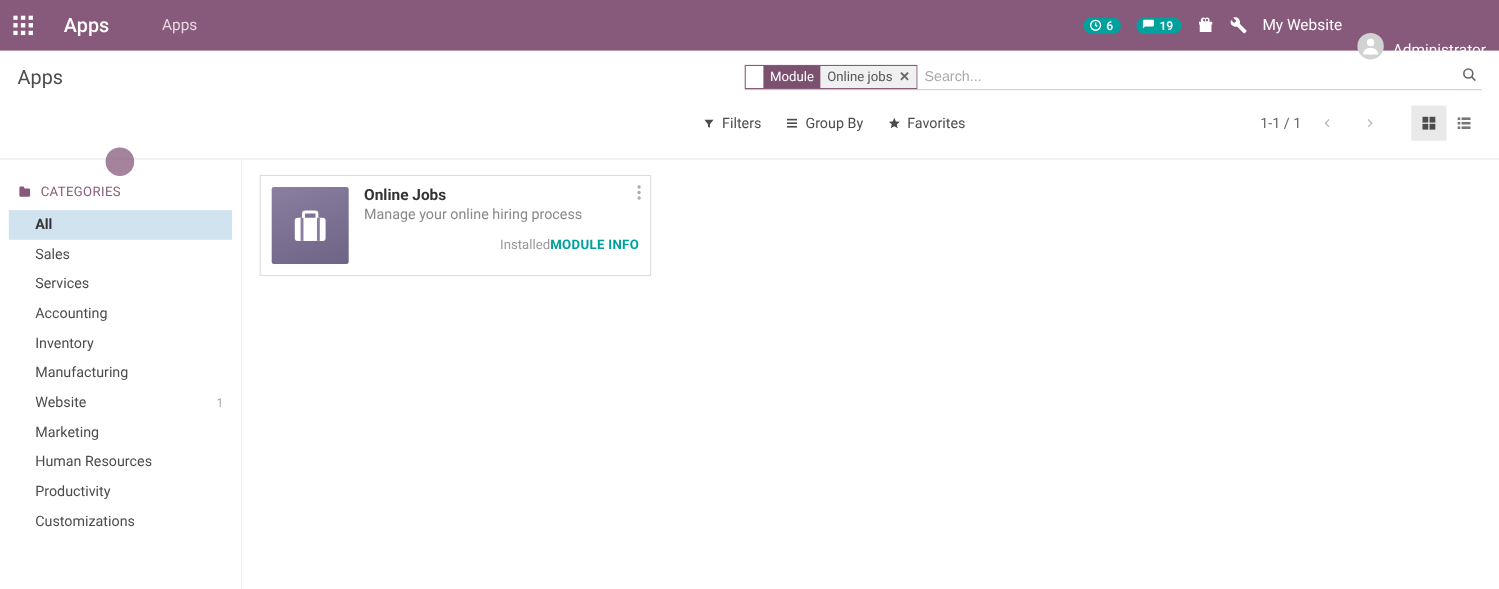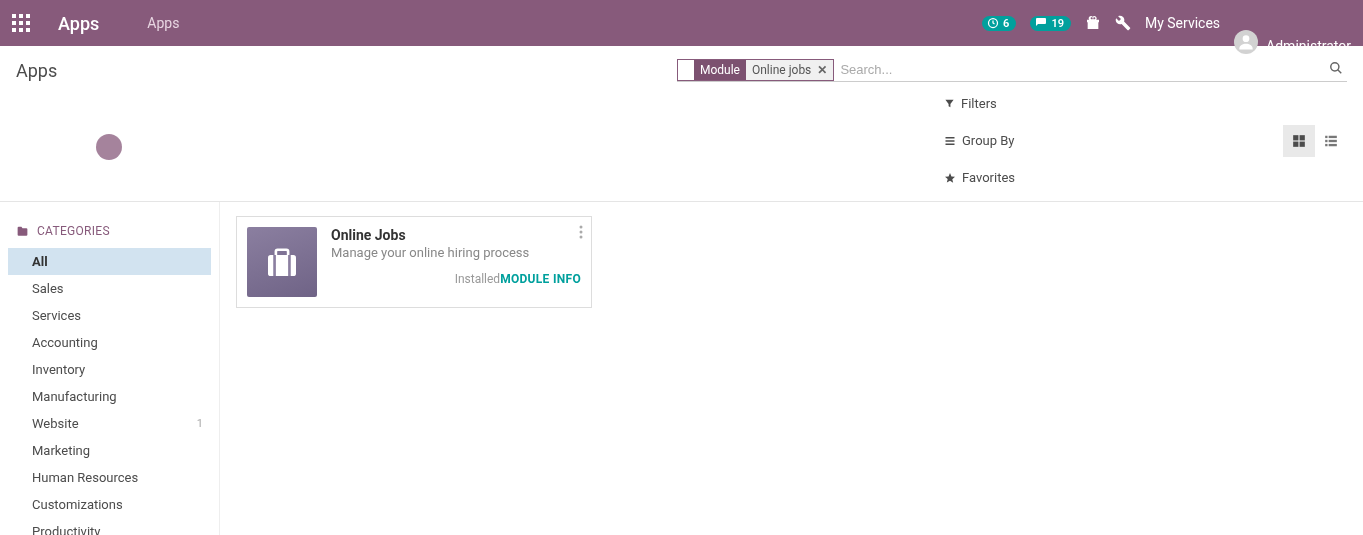--- a/index.html
+++ b/index.html
@@ -25,21 +25,21 @@
   .facet-value { background: #f0f0f0; color: #555; padding: 2px 6px; font-size: 12px; display: flex; align-items: center; gap: 6px; }
   .facet-remove { cursor: pointer; font-weight: bold; color: #666; }
   .search-input { border: none; outline: none; flex: 1; padding: 4px 2px; font-size: 13px; color: #333; }
   .search-input::placeholder { color: #aaa; }
   .search-icon { color: #666; padding: 0 4px; }
 
   .toolbar-row { display: flex; align-items: center; padding: 10px 16px 16px; }
   .toolbar-right { margin-left: auto; display: flex; align-items: center; gap: 24px; }
   .toolbar-btn { display: inline-flex; align-items: center; gap: 6px; color: #4c4c4c; font-size: 13px; cursor: pointer; }
   .toolbar-btn > svg { flex-shrink: 0; }
-  .btn-group { display: flex; flex-direction: column; }
+  .btn-group { display: flex; }
   .pager { display: flex; align-items: center; gap: 10px; color: #666; }
   .pager-btn { width: 28px; height: 28px; display: inline-flex; align-items: center; justify-content: center; color: #bbb; cursor: pointer; }
   .view-switcher { display: flex; }
   .view-btn { width: 32px; height: 32px; display: inline-flex; align-items: center; justify-content: center; color: #777; cursor: pointer; }
   .view-btn.active { background: #e9e9e9; color: #4c4c4c; }
 
   .content { display: flex; border-top: 1px solid #e5e5e5; min-height: 400px; }
   .sidebar { width: 220px; padding: 16px 0; border-right: 1px solid #eee; }
   .sidebar-header { display: flex; align-items: center; gap: 8px; color: #875a7b; font-weight: 400; font-size: 12px; padding: 6px 16px 10px; letter-spacing: 0.3px; }
   .cat-item { display: flex; align-items: center; justify-content: space-between; padding: 6px 16px 6px 32px; font-size: 13px; color: #4c4c4c; cursor: pointer; }
@@ -95,21 +95,21 @@
     <span class="nav-icon">
       <svg width="16" height="16" viewBox="0 0 24 24" fill="#fff">
           <path d="M20 7h-3.1c.4-.6.6-1.3.6-2 0-1.9-1.6-3.5-3.5-3.5-1 0-1.9.4-2.5 1.1-.6-.7-1.5-1.1-2.5-1.1C7.1 1.5 5.5 3.1 5.5 5c0 .7.2 1.4.6 2H3v4h1v10h16V11h1V7zM14 3.5c.8 0 1.5.7 1.5 1.5S14.8 6.5 14 6.5h-1.5V5c0-.8.7-1.5 1.5-1.5zm-5.5 1.5c0-.8.7-1.5 1.5-1.5s1.5.7 1.5 1.5v1.5H10c-.8 0-1.5-.7-1.5-1.5z"></path>
         </svg>
     </span>
     <span class="nav-icon">
       <svg width="16" height="16" viewBox="0 0 24 24" fill="#fff">
           <path d="M22.7 19l-9.1-9.1c.9-2.3.4-5-1.5-6.9-2-2-5-2.4-7.4-1.3l4.3 4.3-3 3-4.3-4.3c-1.2 2.4-.7 5.4 1.3 7.4 1.9 1.9 4.6 2.4 6.9 1.5l9.1 9.1c.4.4 1 .4 1.4 0l2.3-2.3c.4-.4.4-1 0-1.4z"></path>
         </svg>
     </span>
-    <span class="company">My Services</span>
+    <span class="company">My Website</span>
     <span class="user">
       <span class="avatar">
         <svg width="20" height="20" viewBox="0 0 24 24" fill="#fff">
             <circle cx="12" cy="8" r="4"></circle>
             <path d="M12 14c-4 0-8 2-8 6v1h16v-1c0-4-4-6-8-6z"></path>
           </svg>
       </span>
       <span>Administrator</span>
     </span>
   </div>
@@ -153,20 +153,33 @@
         <span>Group By</span>
       </span>
       <span class="toolbar-btn">
         <svg width="12" height="12" viewBox="0 0 24 24" fill="#4c4c4c">
             <path d="M12 2l2.9 6.9 7.1.6-5.4 4.8 1.7 7-6.3-3.9L5.7 21l1.7-7L2 9.5l7.1-.6L12 2z"></path>
           </svg>
         <span>Favorites</span>
       </span>
     </div>
     <div style="flex:1; width:220px;"></div>
+    <div class="pager">
+      <span>1-1 / 1</span>
+      <span class="pager-btn">
+        <svg width="10" height="10" viewBox="0 0 24 24" fill="none" stroke="currentColor" stroke-width="3">
+            <path d="M15 4l-8 8 8 8"></path>
+          </svg>
+      </span>
+      <span class="pager-btn">
+        <svg width="10" height="10" viewBox="0 0 24 24" fill="none" stroke="currentColor" stroke-width="3">
+            <path d="M9 4l8 8-8 8"></path>
+          </svg>
+      </span>
+    </div>
     <div class="view-switcher">
       <span class="view-btn active">
         <svg width="14" height="14" viewBox="0 0 24 24" fill="#4c4c4c">
             <rect x="2" y="2" width="9" height="9"></rect>
             <rect x="13" y="2" width="9" height="9"></rect>
             <rect x="2" y="13" width="9" height="9"></rect>
             <rect x="13" y="13" width="9" height="9"></rect>
           </svg>
       </span>
       <span class="view-btn">
@@ -214,24 +227,24 @@
           <span>Website</span>
           <span class="cat-count">1</span>
         </div>
         <div class="cat-item">
           <span>Marketing</span>
         </div>
         <div class="cat-item">
           <span>Human Resources</span>
         </div>
         <div class="cat-item">
+          <span>Productivity</span>
+        </div>
+        <div class="cat-item">
           <span>Customizations</span>
-        </div>
-        <div class="cat-item">
-          <span>Productivity</span>
         </div>
       </div>
     <div class="bubble"></div>
   </div>
   <div class="main">
     <div class="card">
       <span class="card-menu">
         <svg width="4" height="14" viewBox="0 0 4 14" fill="#aaa">
             <circle cx="2" cy="2" r="1.5"></circle>
             <circle cx="2" cy="7" r="1.5"></circle>

